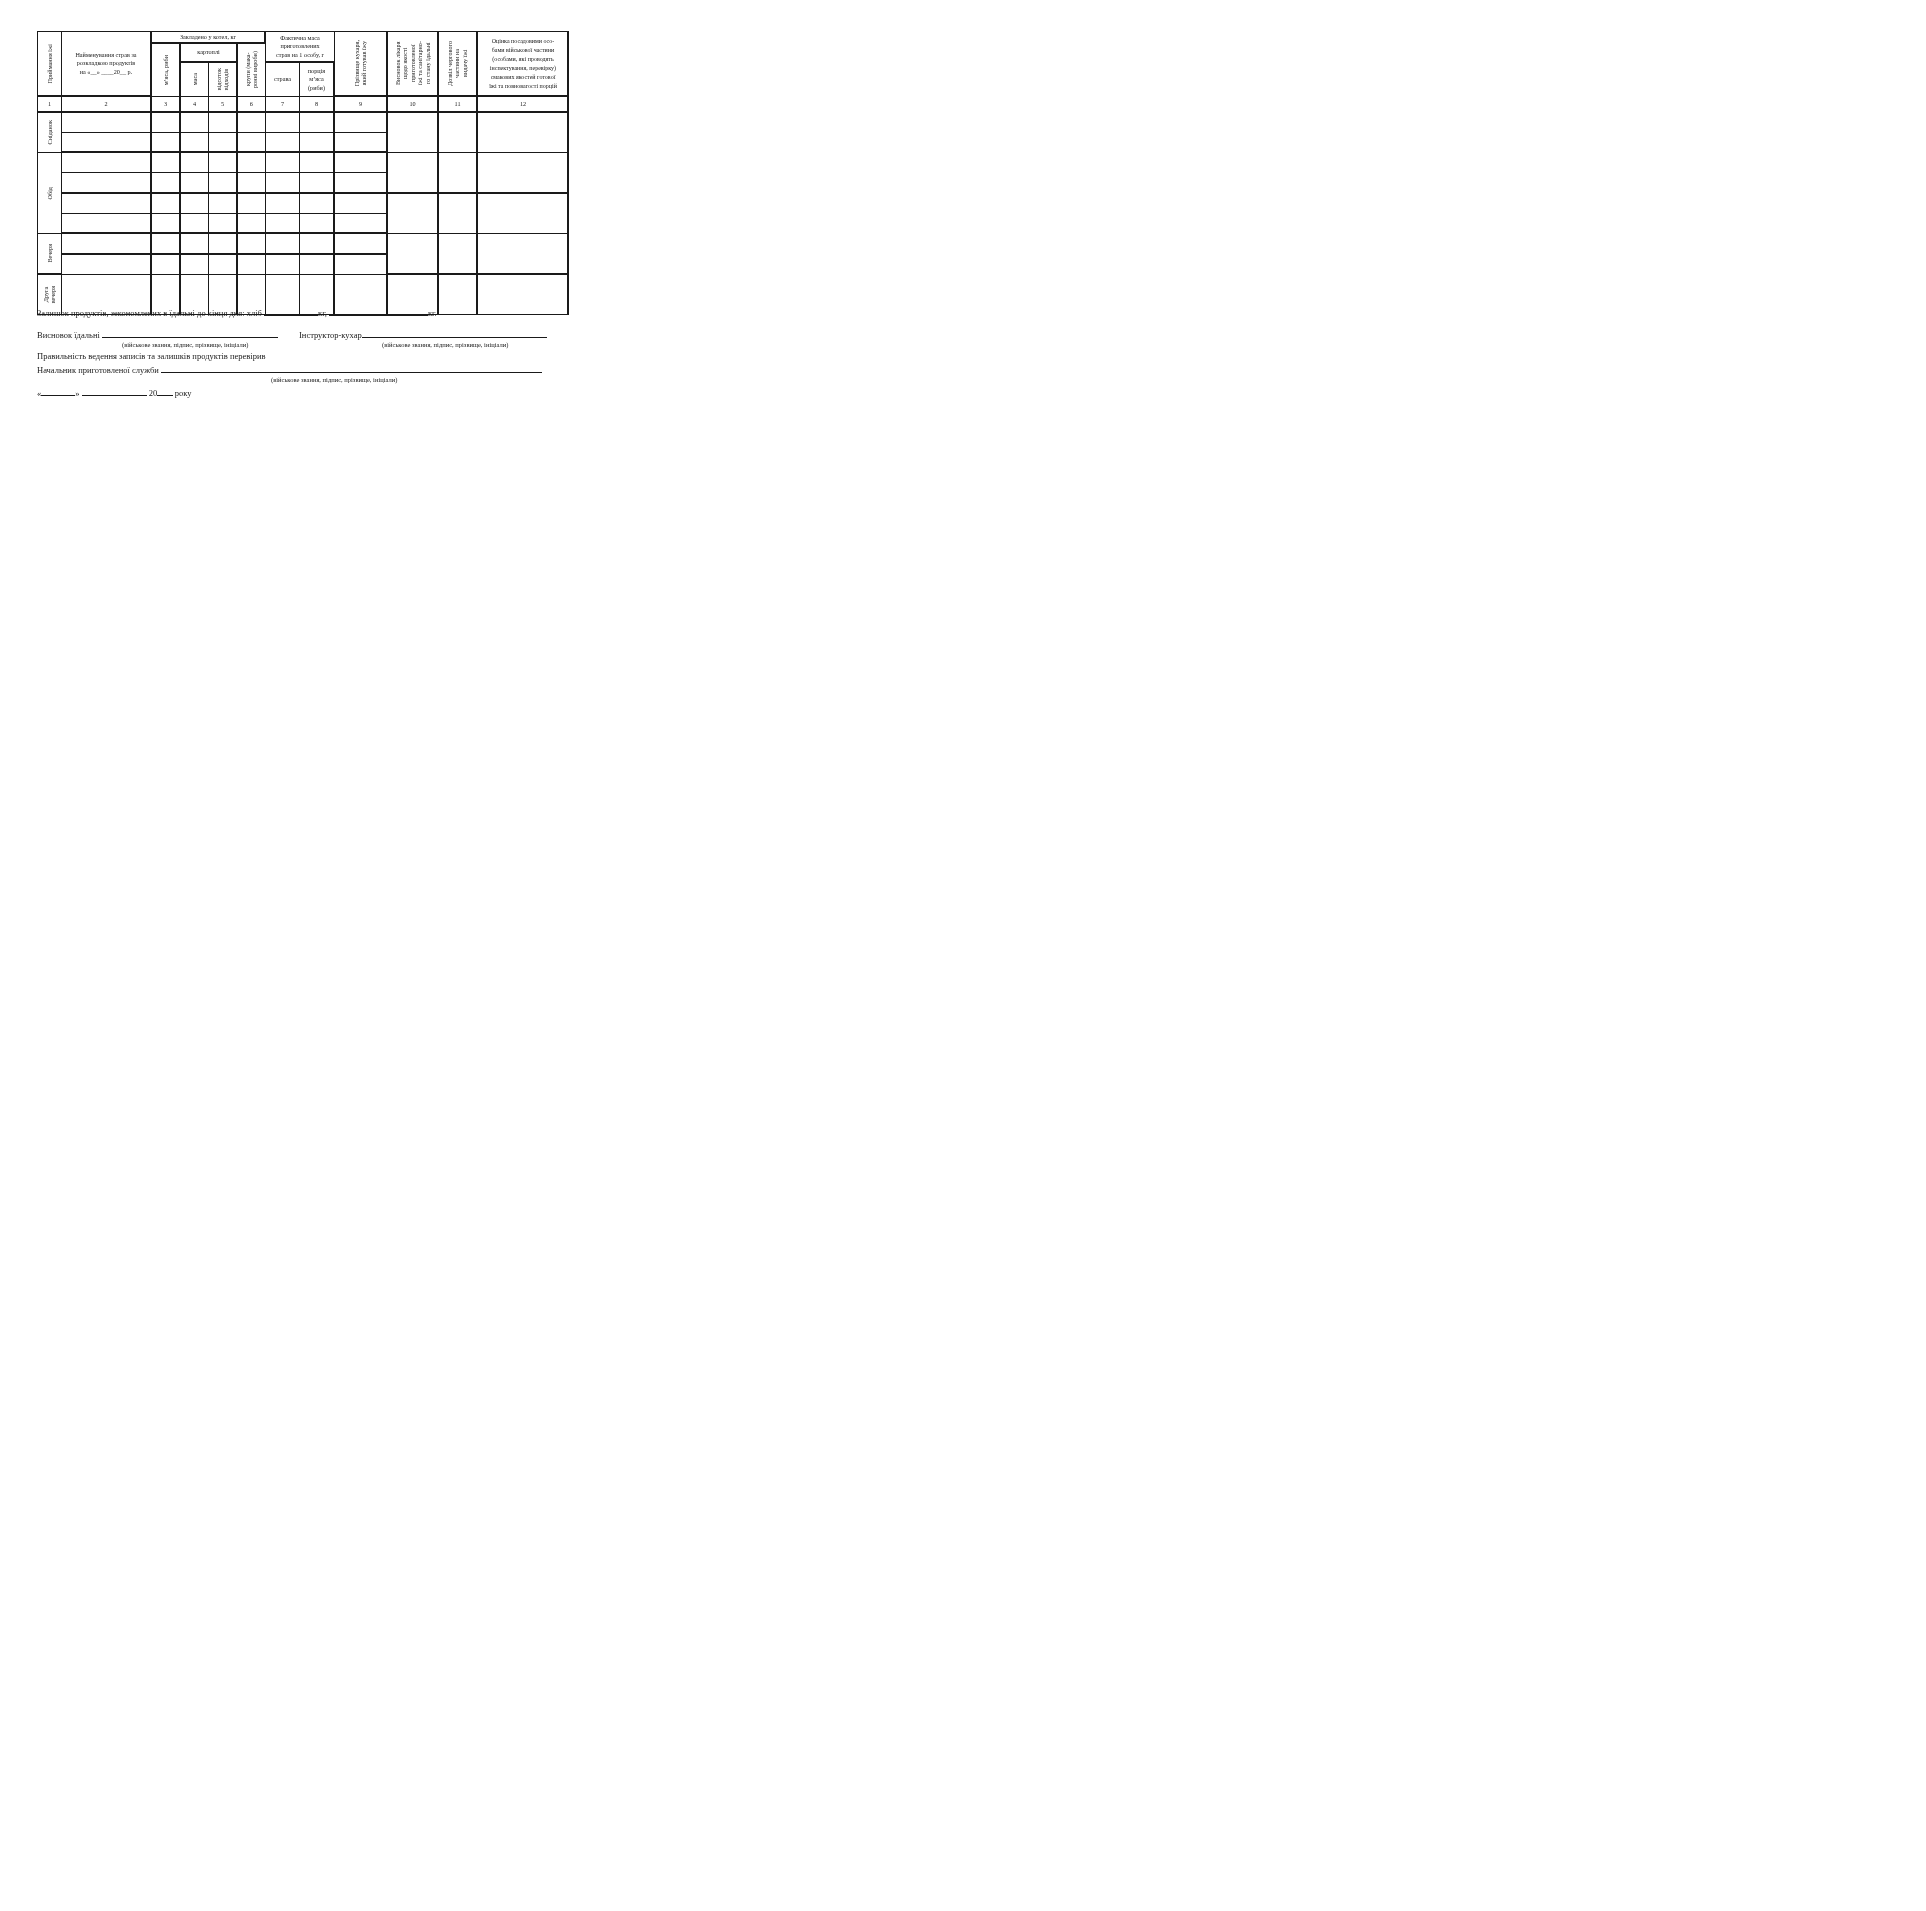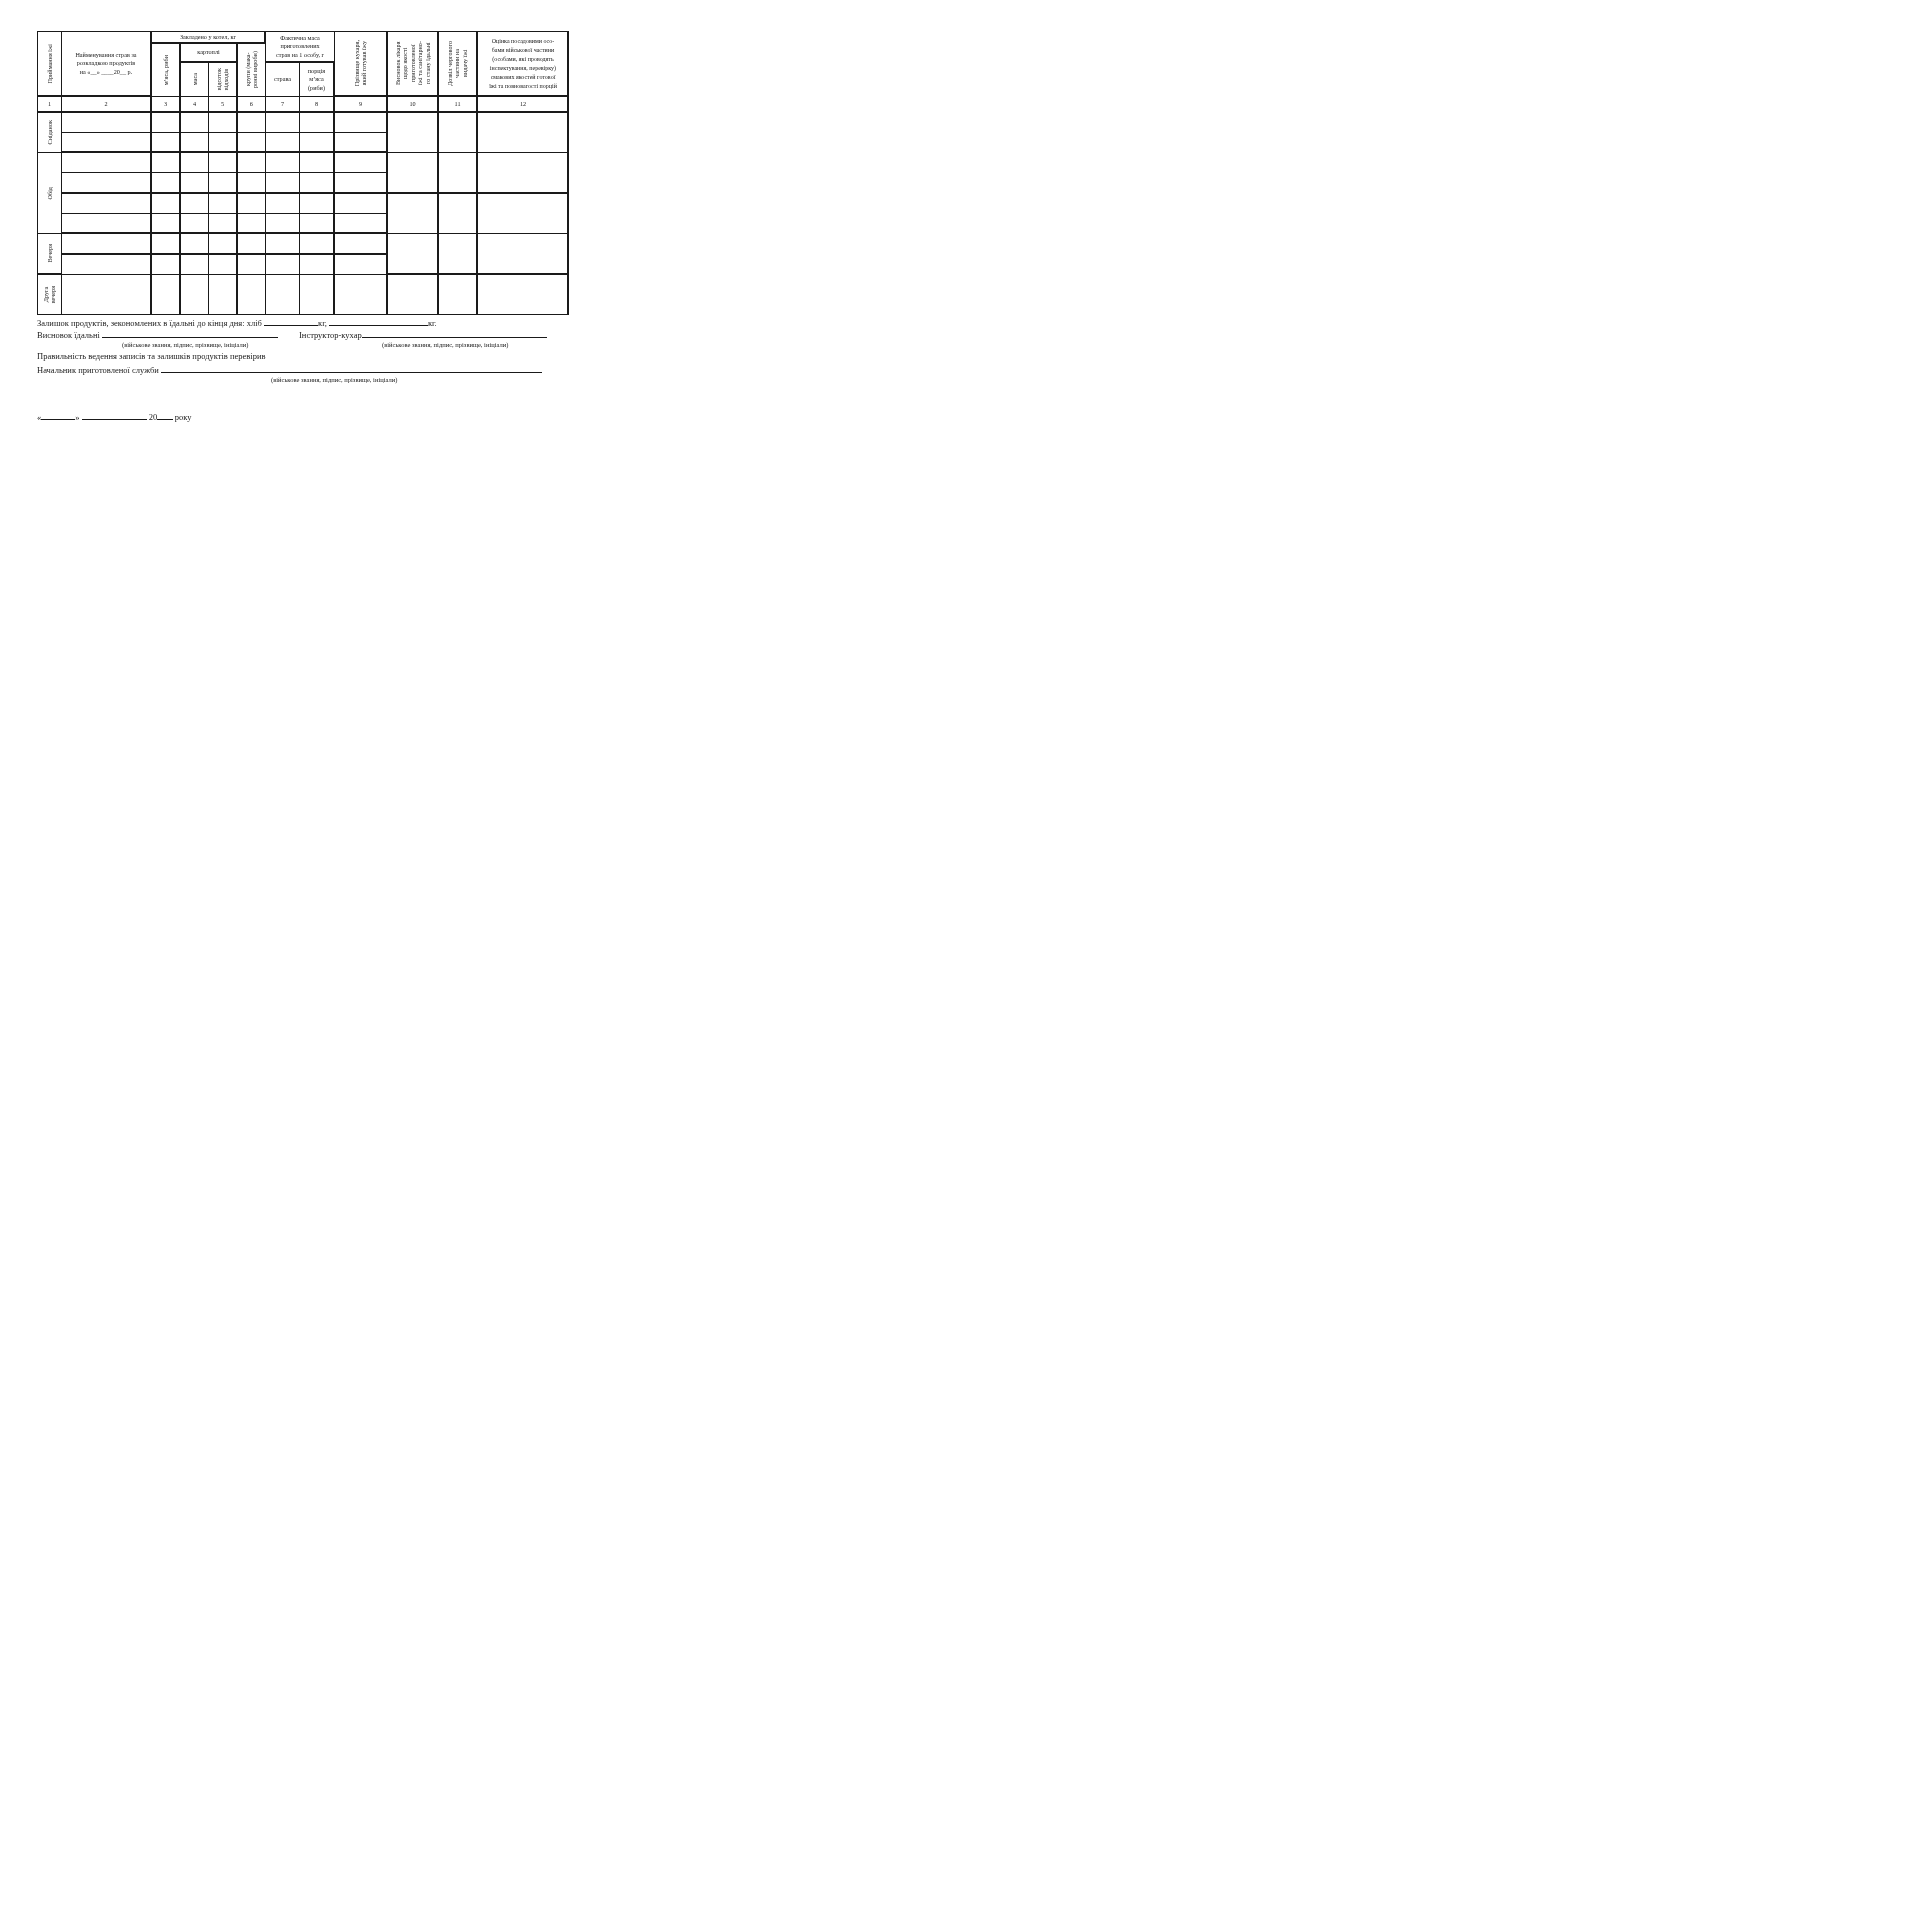--- a/index.html
+++ b/index.html
@@ -205,21 +205,21 @@
       <div class="cell input-cell" style="left: 200px; width: 28.5px; top: 243px; height: 41px;"></div>
       <div class="cell input-cell" style="left: 228px; width: 35px; top: 243px; height: 41px;"></div>
       <div class="cell input-cell" style="left: 262px; width: 35px; top: 243px; height: 41px;"></div>
       <div class="cell input-cell" style="left: 297px; width: 53px; top: 243px; height: 41px;"></div>
       <div class="cell input-cell" style="left: 350px; width: 51px; top: 243px; height: 41px;"></div>
       <div class="cell input-cell" style="left: 401px; width: 39px; top: 243px; height: 41px;"></div>
       <div class="cell input-cell" style="left: 440px; width: 92px; top: 243px; height: 41px;"></div>
     </div>
   <div class="outer"></div>
 
-  <div class="footer-line" style="left:37px; top:318px;">
+  <div class="footer-line" style="left:37px; top:308px;">
     <span>Залишок продуктів, зекономлених в їдальні до кінця дня: хліб</span>
     <span class="blank" style="width:54px;"></span><span>кг,</span>
     <span class="blank" style="width:99px;"></span><span>кг.</span>
   </div>
 
   <div class="footer-line" style="left:37px; top:330px;">
     <span>Висновок їдальні</span>
     <span class="blank" style="width:176px;"></span>
   </div>
   <div class="footer-line" style="left:299px; top:330px;">
@@ -229,20 +229,20 @@
   <div class="caption" style="left:382px; top:341px;">(військове звання, підпис, прізвище, ініціали)</div>
 
   <div class="footer-line" style="left:37px; top:352px;">Правильність ведення записів та залишків продуктів перевірив</div>
 
   <div class="footer-line" style="left:37px; top:365px;">
     <span>Начальник приготовленої служби</span>
     <span class="blank" style="width:381px;"></span>
   </div>
   <div class="caption" style="left:271px; top:376px;">(військове звання, підпис, прізвище, ініціали)</div>
 
-  <div class="footer-line" style="left:37px; top:412px;">
+  <div class="footer-line" style="left:37px; top:388px;">
     <span>«</span><span class="blank" style="width:34px;"></span><span>»</span>
     <span class="blank" style="width:65px;"></span>
     <span>20</span><span class="blank" style="width:15.4px;"></span>
     <span>року</span>
   </div>
 </div>
 
 
 </body></html>

